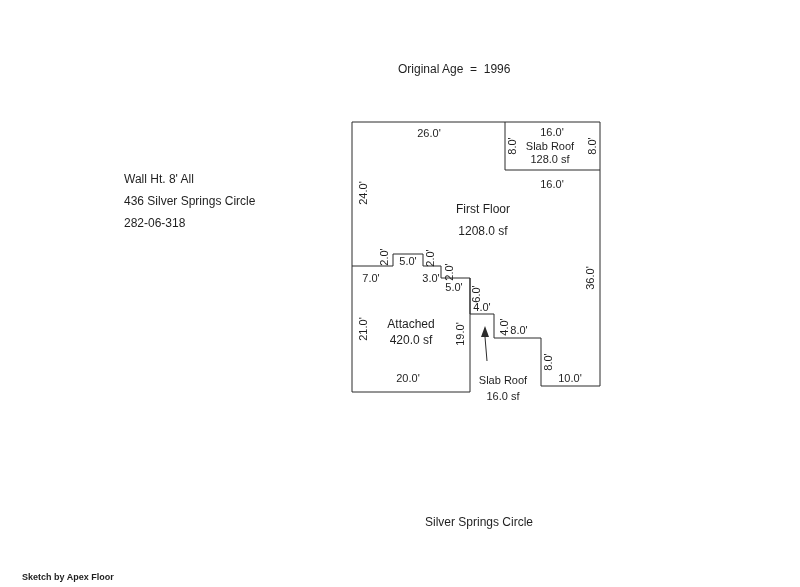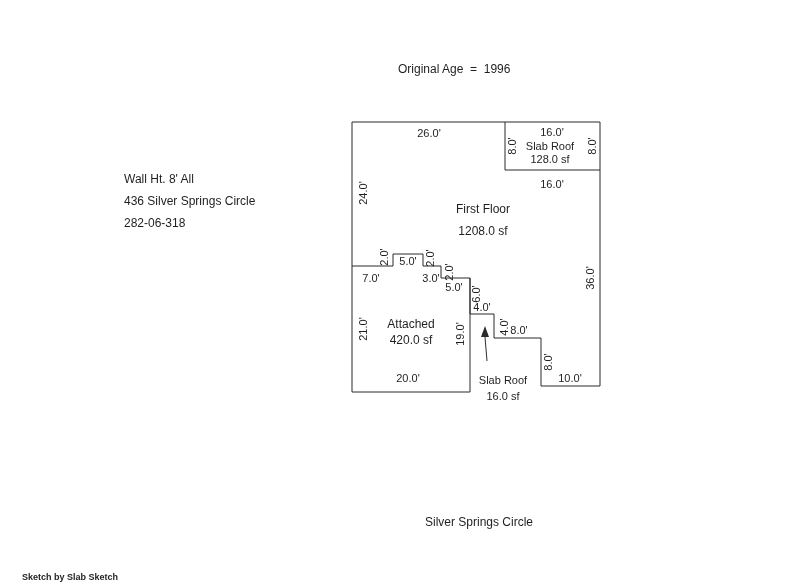--- a/index.html
+++ b/index.html
@@ -97,15 +97,15 @@
     <text x="450" y="275" text-anchor="middle" transform="rotate(-90 450 272)">2.0'</text>
     <text x="477" y="297" text-anchor="middle" transform="rotate(-90 477 294)">6.0'</text>
     <text x="505" y="330" text-anchor="middle" transform="rotate(-90 505 327)">4.0'</text>
     <text x="549" y="365" text-anchor="middle" transform="rotate(-90 549 362)">8.0'</text>
     <text x="364" y="332" text-anchor="middle" transform="rotate(-90 364 329)">21.0'</text>
     <text x="461" y="337" text-anchor="middle" transform="rotate(-90 461 334)">19.0'</text>
   </svg>
 
   <div class="abs note street-label">Silver Springs Circle</div>
 
-  <div class="abs credit">Sketch by Slab Sketch</div>
+  <div class="abs credit">Sketch by Apex Floor</div>
 
 </div>
 
 </body></html>

